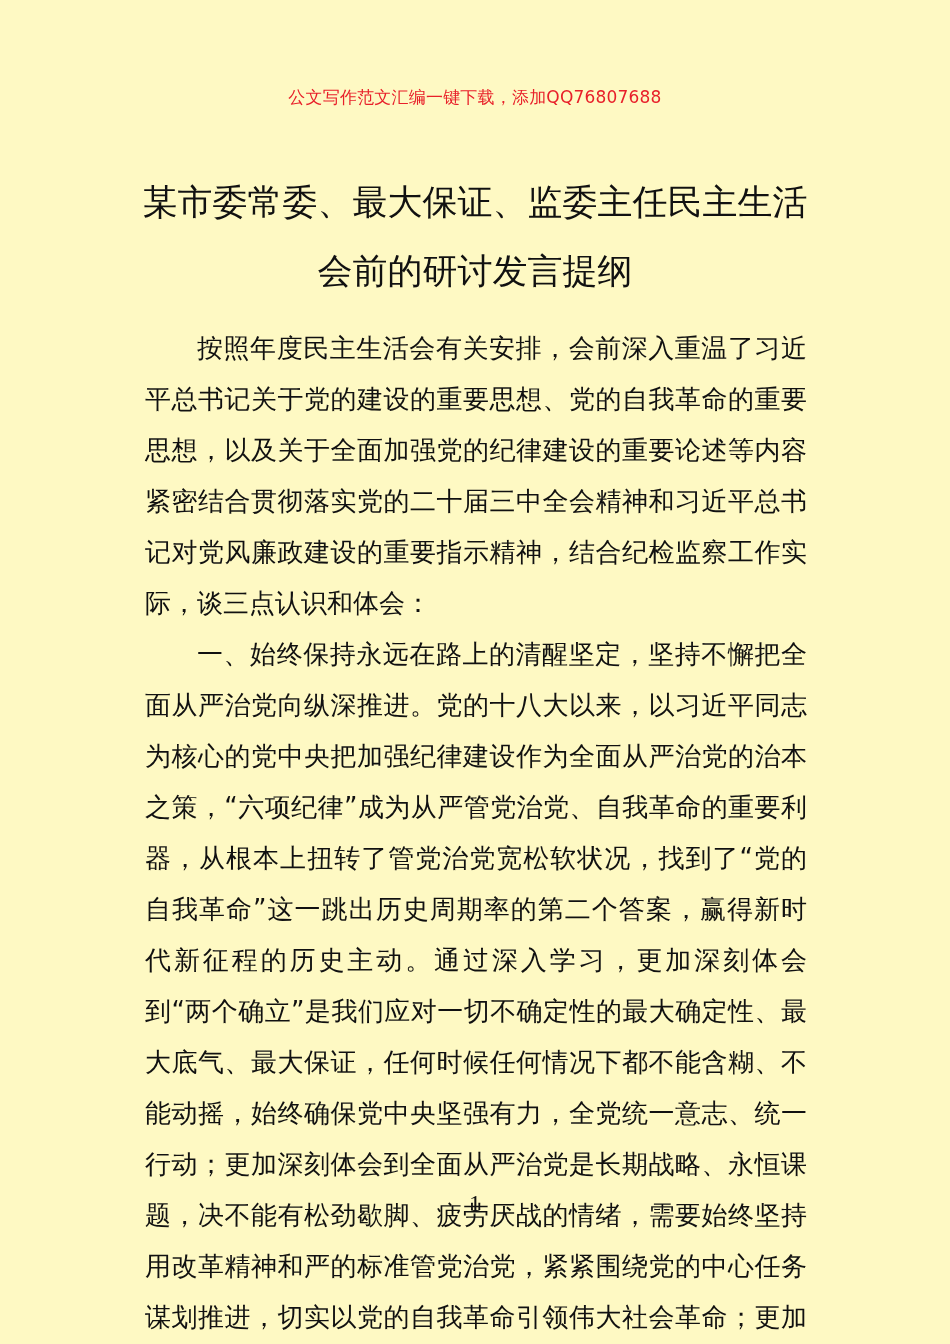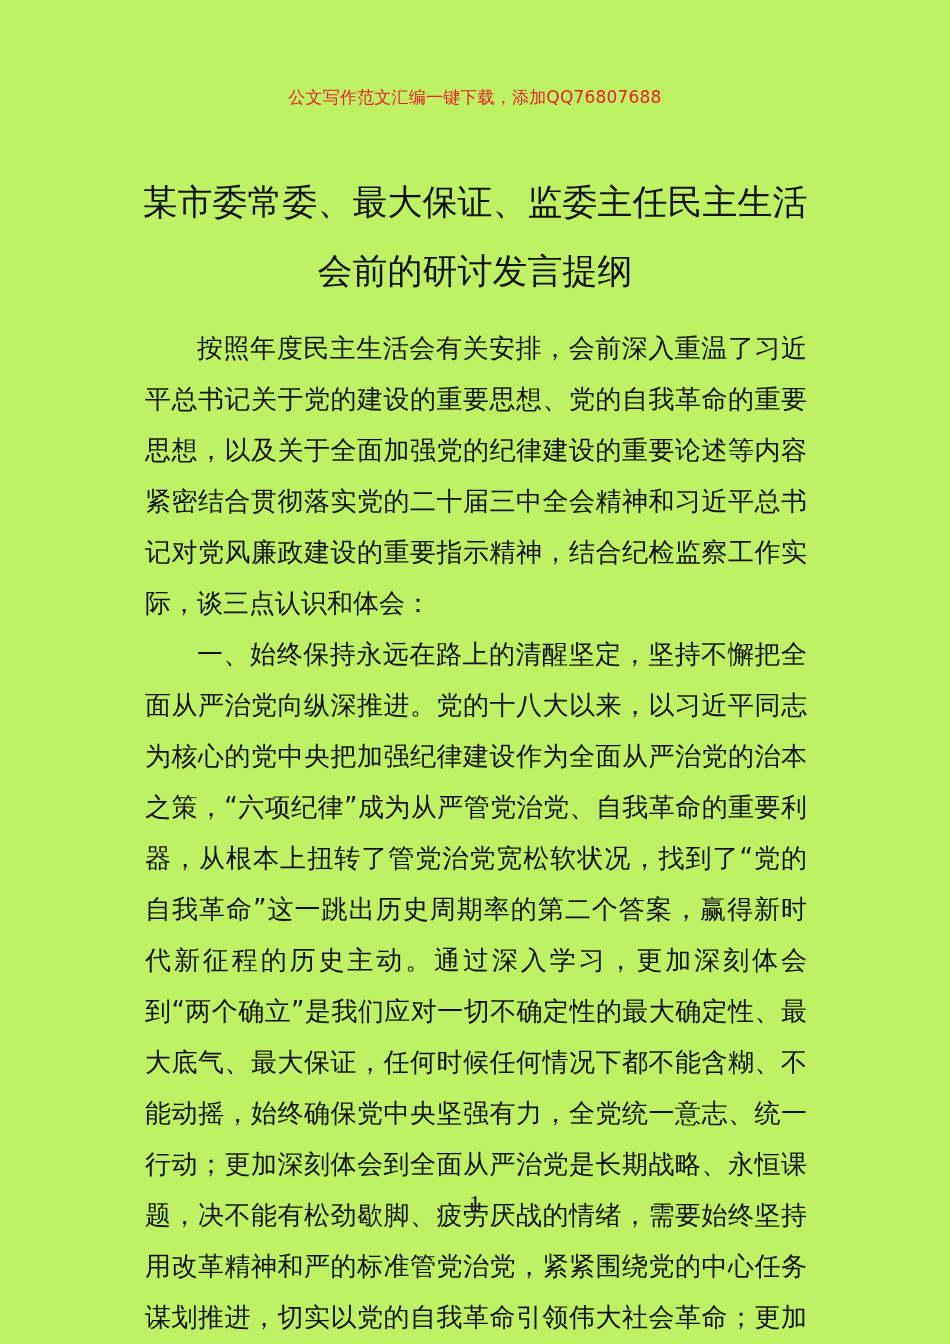--- a/index.html
+++ b/index.html
@@ -13,21 +13,21 @@
       position: relative;
       overflow: hidden;
       font-family: "DejaVu Sans", "Liberation Sans", sans-serif;
       color: #111111;
     }
     .page {
       position: absolute;
       left: 0; top: 0;
       width: 950px;
       height: 1344px;
-      background: #bef264;
+      background: #fef9c3;
     }
     .header-banner {
       position: absolute;
       top: 84px;
       left: 0;
       width: 950px;
       text-align: center;
       font-size: 17px;
       line-height: 26px;
       color: #e8202a;

